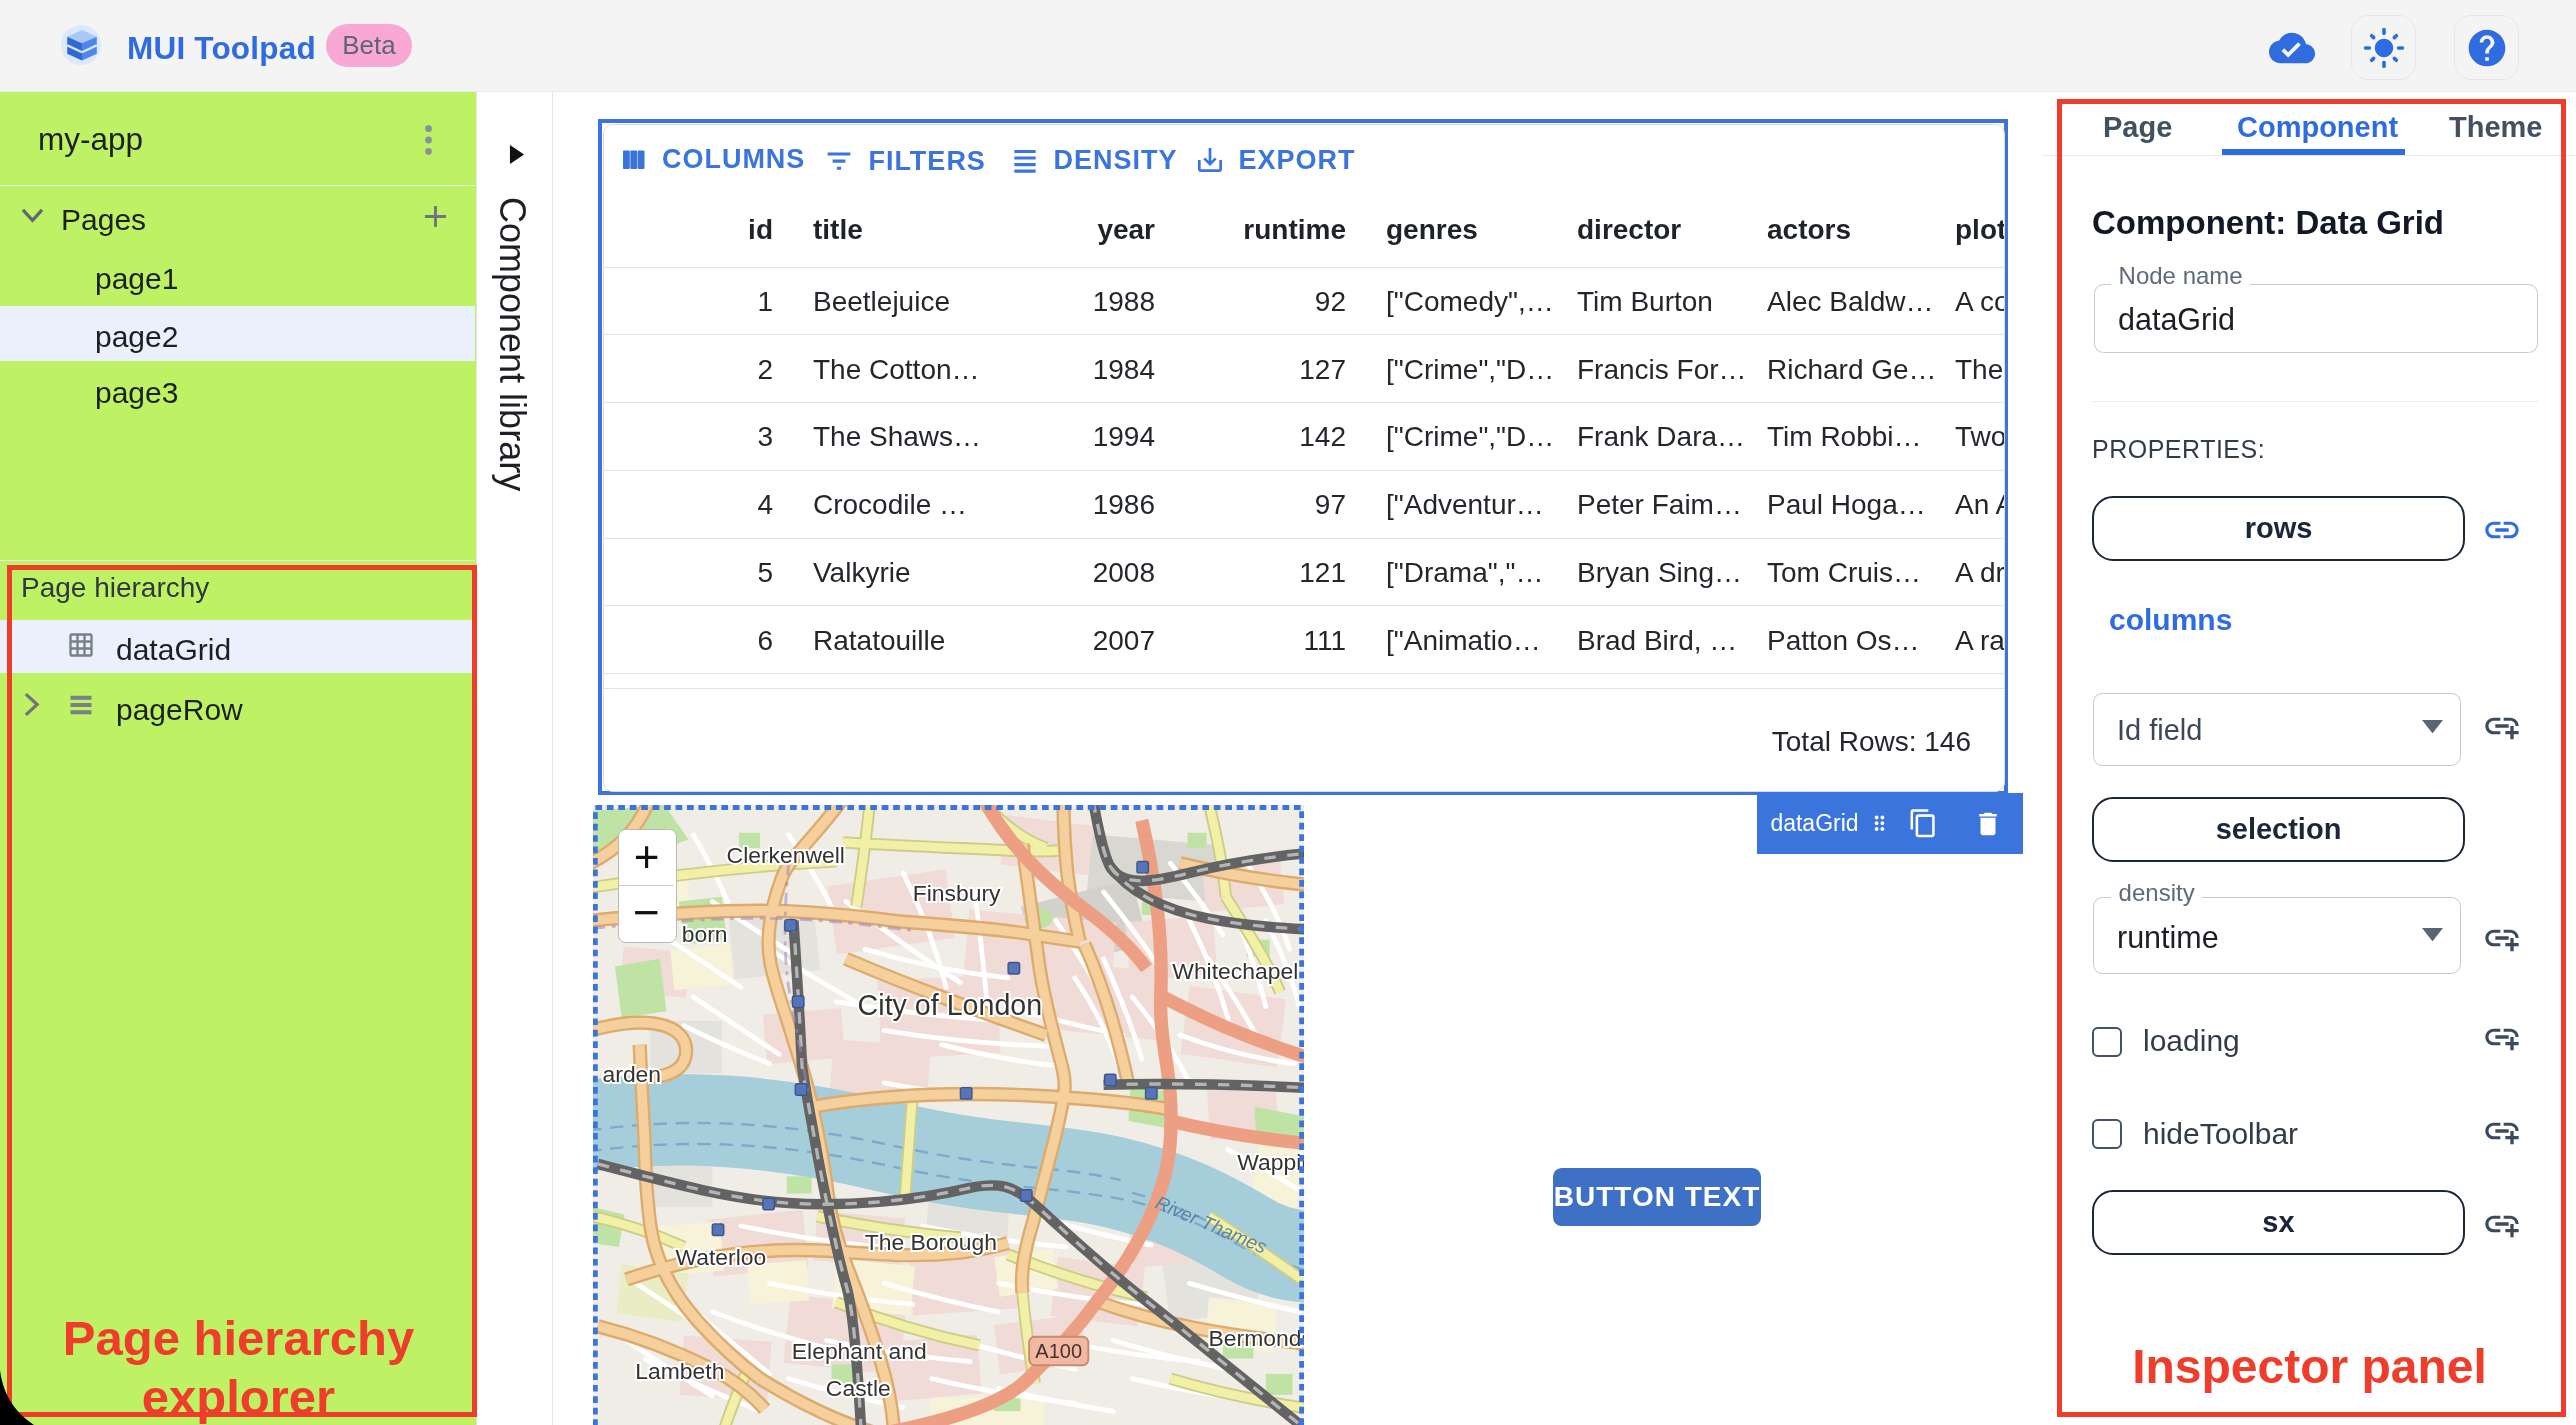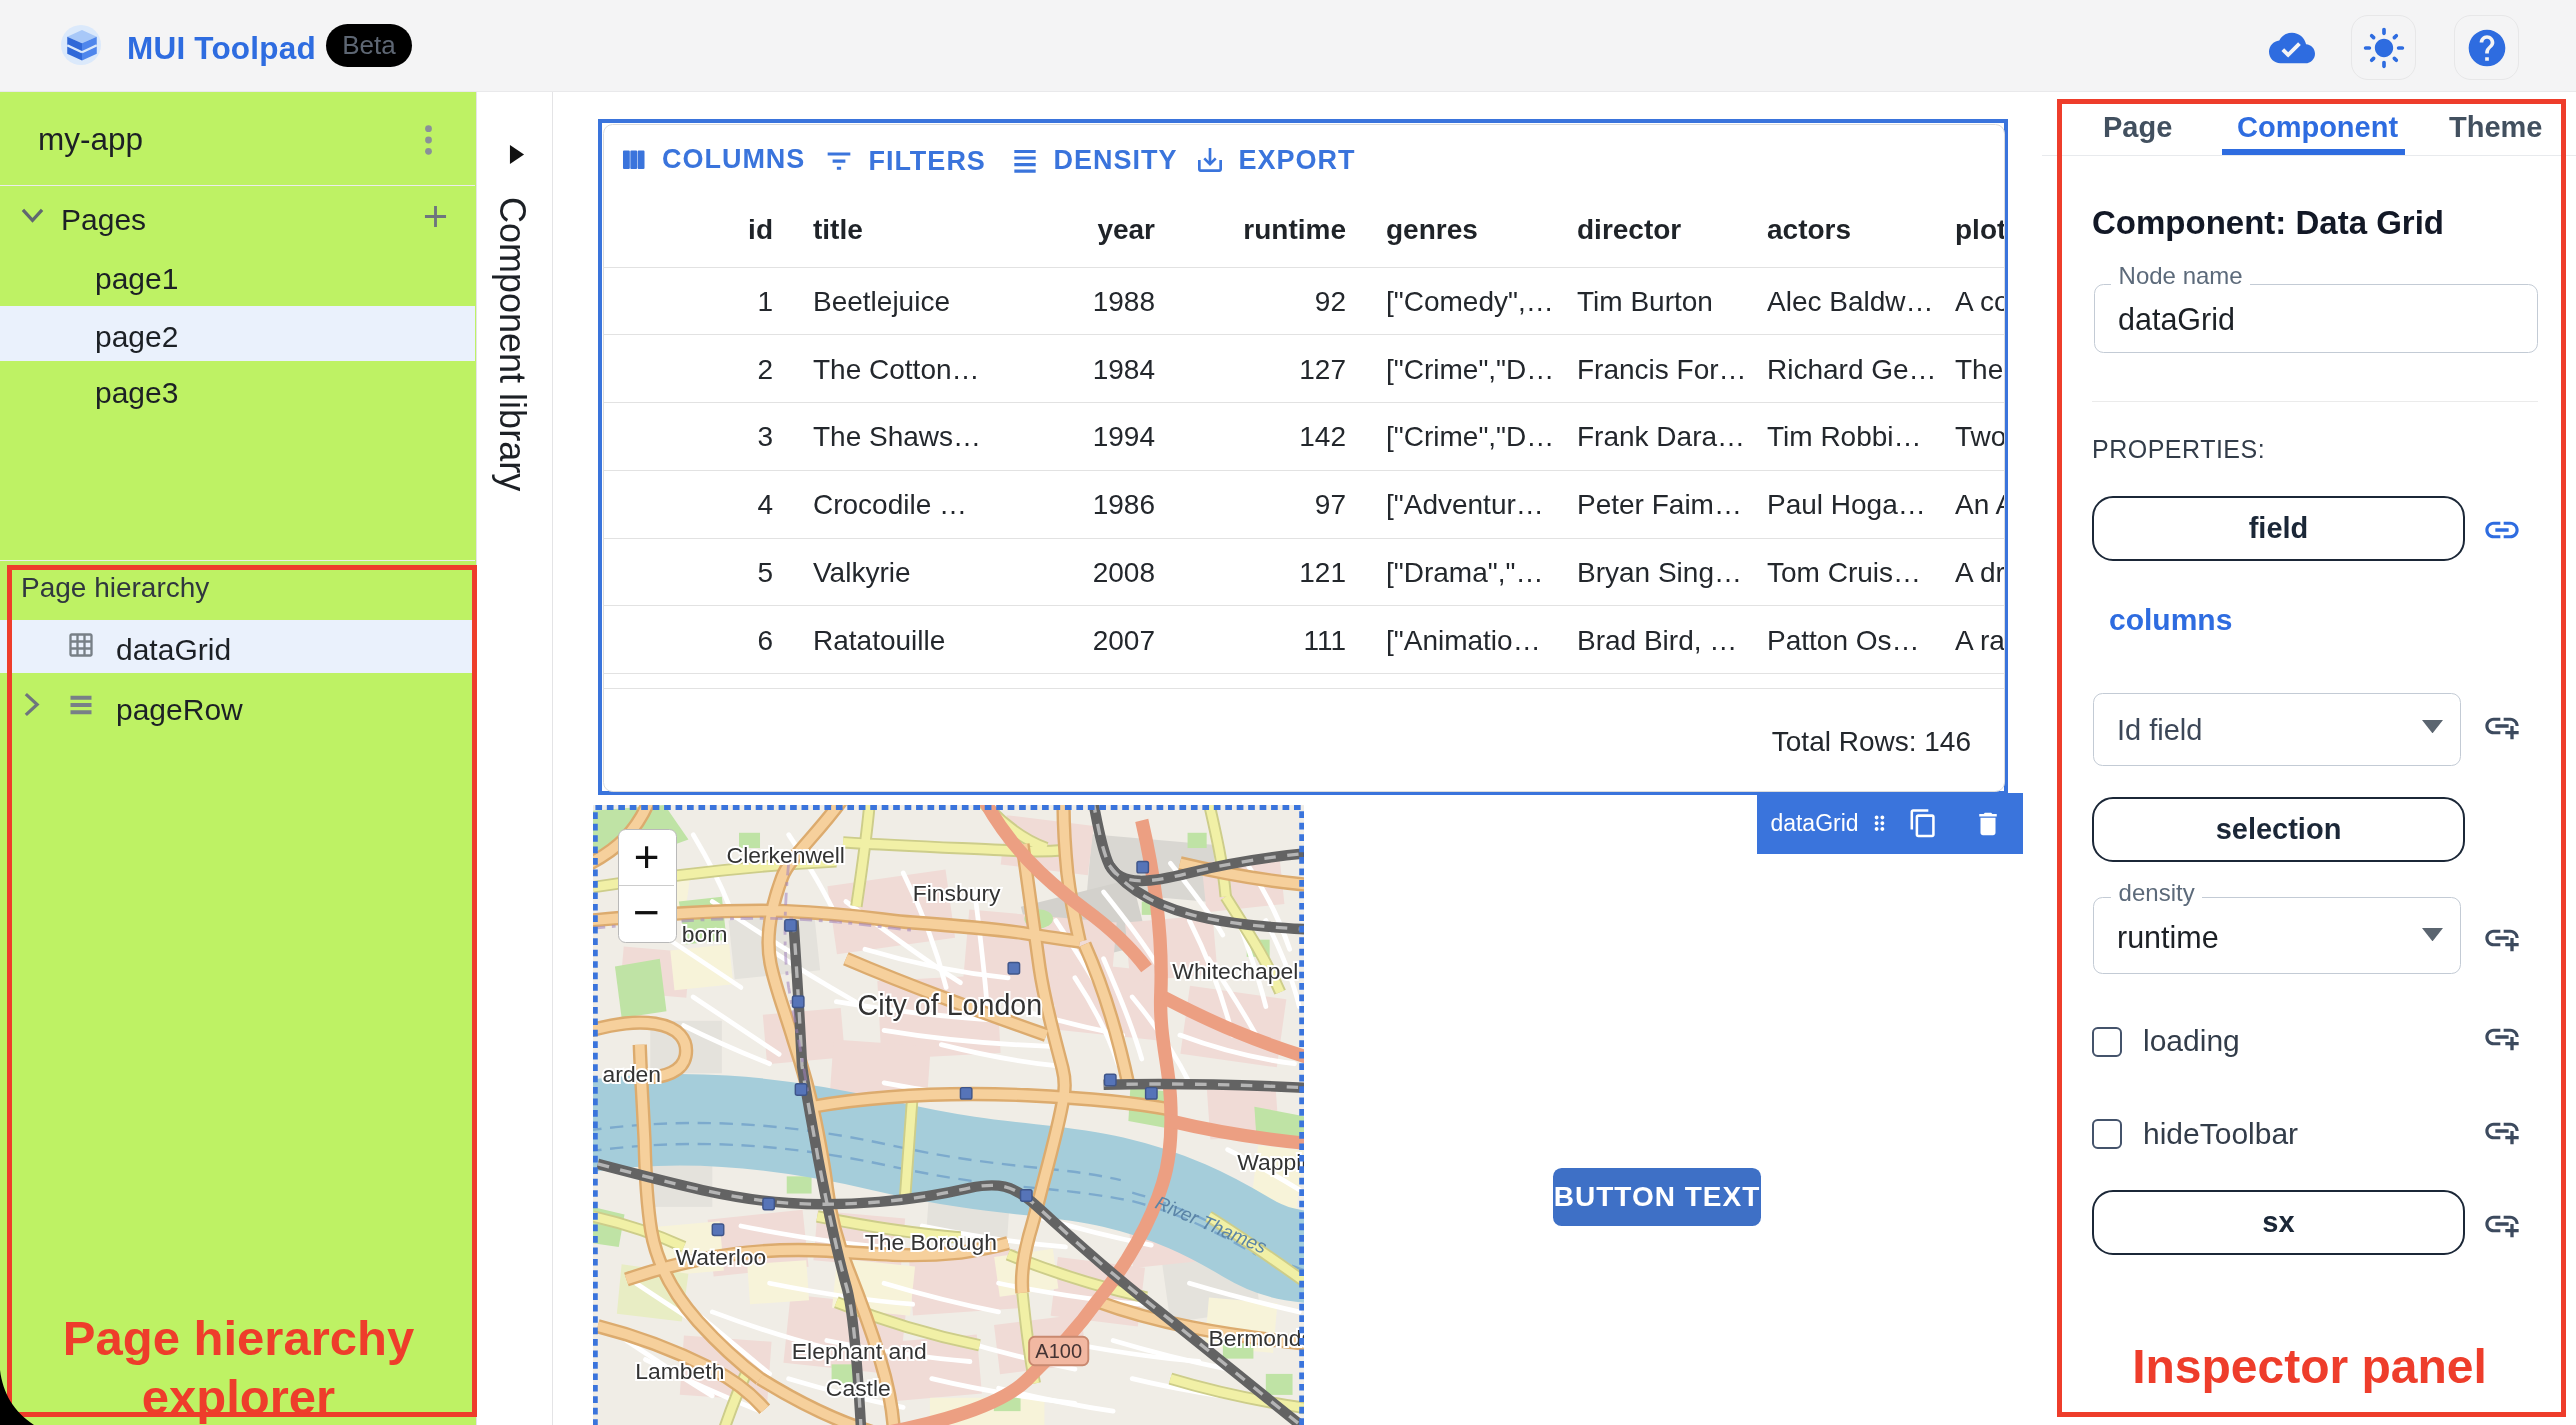--- a/index.html
+++ b/index.html
@@ -6,21 +6,21 @@
   html,body { width:2576px; height:1425px; overflow:hidden; background:#fff;
     font-family:"Liberation Sans", sans-serif; }
   .abs { position:absolute; }
   svg { display:block; }
   
   #topbar { left:0; top:0; width:2576px; height:92px; background:#f4f4f5;
     border-bottom:1.9px solid #e9e9eb;padding-left:8px; }
   #logo-circle { left:61px; top:25px; width:40px; height:40px; border-radius:50%;
     background:#dbe9fb; }
   #brand { left:127px; top:30px; font-size:31.5px; font-weight:bold; color:#2e6ce0; letter-spacing:0.2px;}
-  #beta { left:326px; top:24px; width:86px; height:43px; border-radius:22px; background:#000000;
+  #beta { left:326px; top:24px; width:86px; height:43px; border-radius:22px; background:#f9a8d4;
     color:#5d6673; font-size:26px; line-height:43px; text-align:center; }
   #preview { left:1196px; top:14.3px; width:218px; height:69px; border:2.9px solid #9ab7f2;
     border-radius:17px; color:#2e6ce0; font-size:30px; font-weight:bold;
     display:flex; align-items:center; justify-content:center; gap:17px;}
   .iconbtn { top:15.3px; width:65px; height:65px; border:1.9px solid #e7e7e8; border-radius:17px;
     display:flex; align-items:center; justify-content:center; }
   
   #sidebar { left:0; top:92px; width:477px; height:1334px; background:#bef264;
     border-right:1.9px solid #e4e4e6; }
   #appname { left:38px; top:29px; font-size:31.5px; color:#1c2025; }
@@ -541,21 +541,21 @@
   <div id="tabline" class="abs"></div>
   <div id="tabind" class="abs"></div>
   <div id="comptitle" class="abs">Component: Data Grid</div>
 
   <div class="inputbox abs" style="left:52px;top:192px;width:444px;height:69px"></div>
   <div class="flabel abs" style="left:69px;top:170px">Node name</div>
   <div class="abs" style="left:76px;top:210px;font-size:30.5px;color:#1c2025">dataGrid</div>
   <div class="abs" style="left:50px;top:309px;width:446px;border-top:1.9px solid #ebebeb"></div>
   <div class="abs" style="left:50px;top:343px;font-size:25px;color:#323c49;letter-spacing:0.5px">PROPERTIES:</div>
 
-  <div class="darkbtn abs" style="top:404px;line-height:60px">field</div>
+  <div class="darkbtn abs" style="top:404px;line-height:60px">rows</div>
   <svg class="abs" style="left:440px;top:418px" width="40" height="40" viewBox="0 0 24 24" fill="#2e6ce0">
       <path d="M3.9 12c0-1.71 1.39-3.1 3.1-3.1h4V7H7c-2.76 0-5 2.24-5 5s2.24 5 5 5h4v-1.9H7c-1.71 0-3.1-1.39-3.1-3.1zM8 13h8v-2H8v2zm9-6h-4v1.9h4c1.71 0 3.1 1.39 3.1 3.1s-1.39 3.1-3.1 3.1h-4V17h4c2.76 0 5-2.24 5-5s-2.24-5-5-5z"></path>
     </svg>
   <div class="abs" style="left:67px;top:511px;font-size:30px;font-weight:bold;color:#2e6ce0">columns</div>
 
   <div class="inputbox abs" style="left:51px;top:601px;width:368px;height:73px"></div>
   <div class="abs" style="left:75px;top:622px;font-size:29px;color:#3c4758">Id field</div>
   <svg class="abs" style="left:380px;top:628px" width="21" height="13.4" viewBox="0 0 22 14">
       <polygon points="0,0 22,0 11,14" fill="#5b6570"></polygon>
     </svg>

